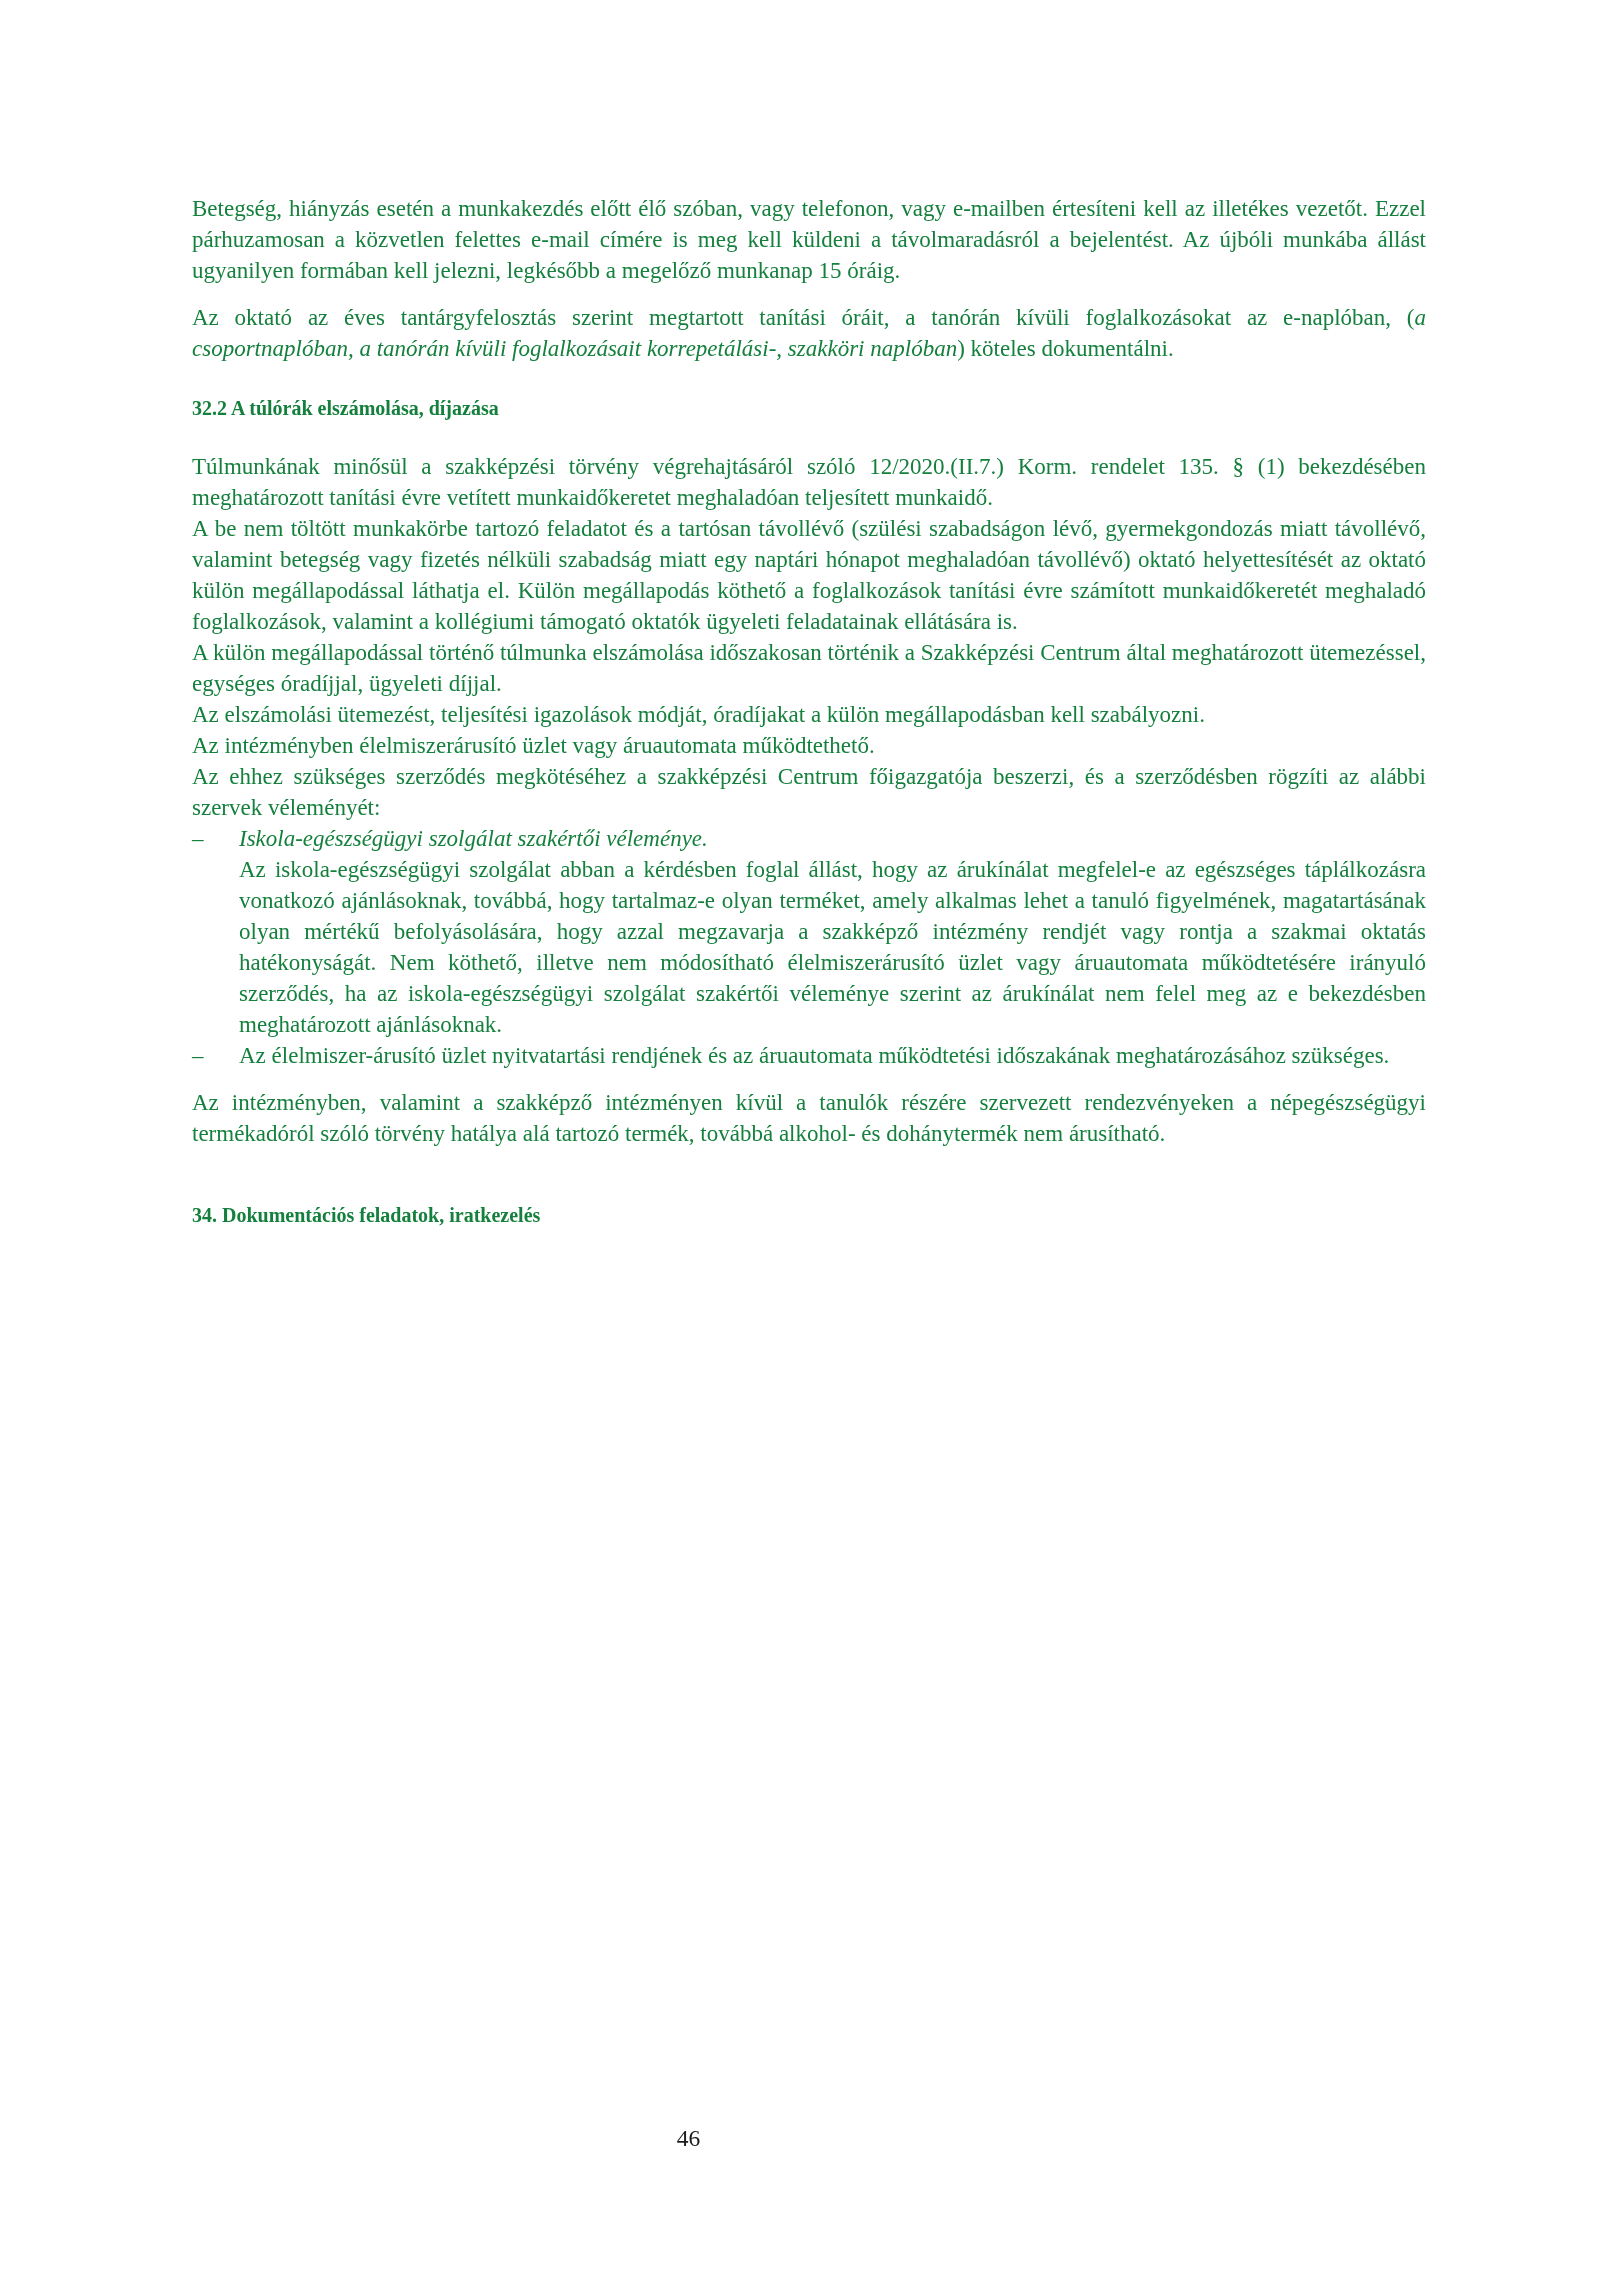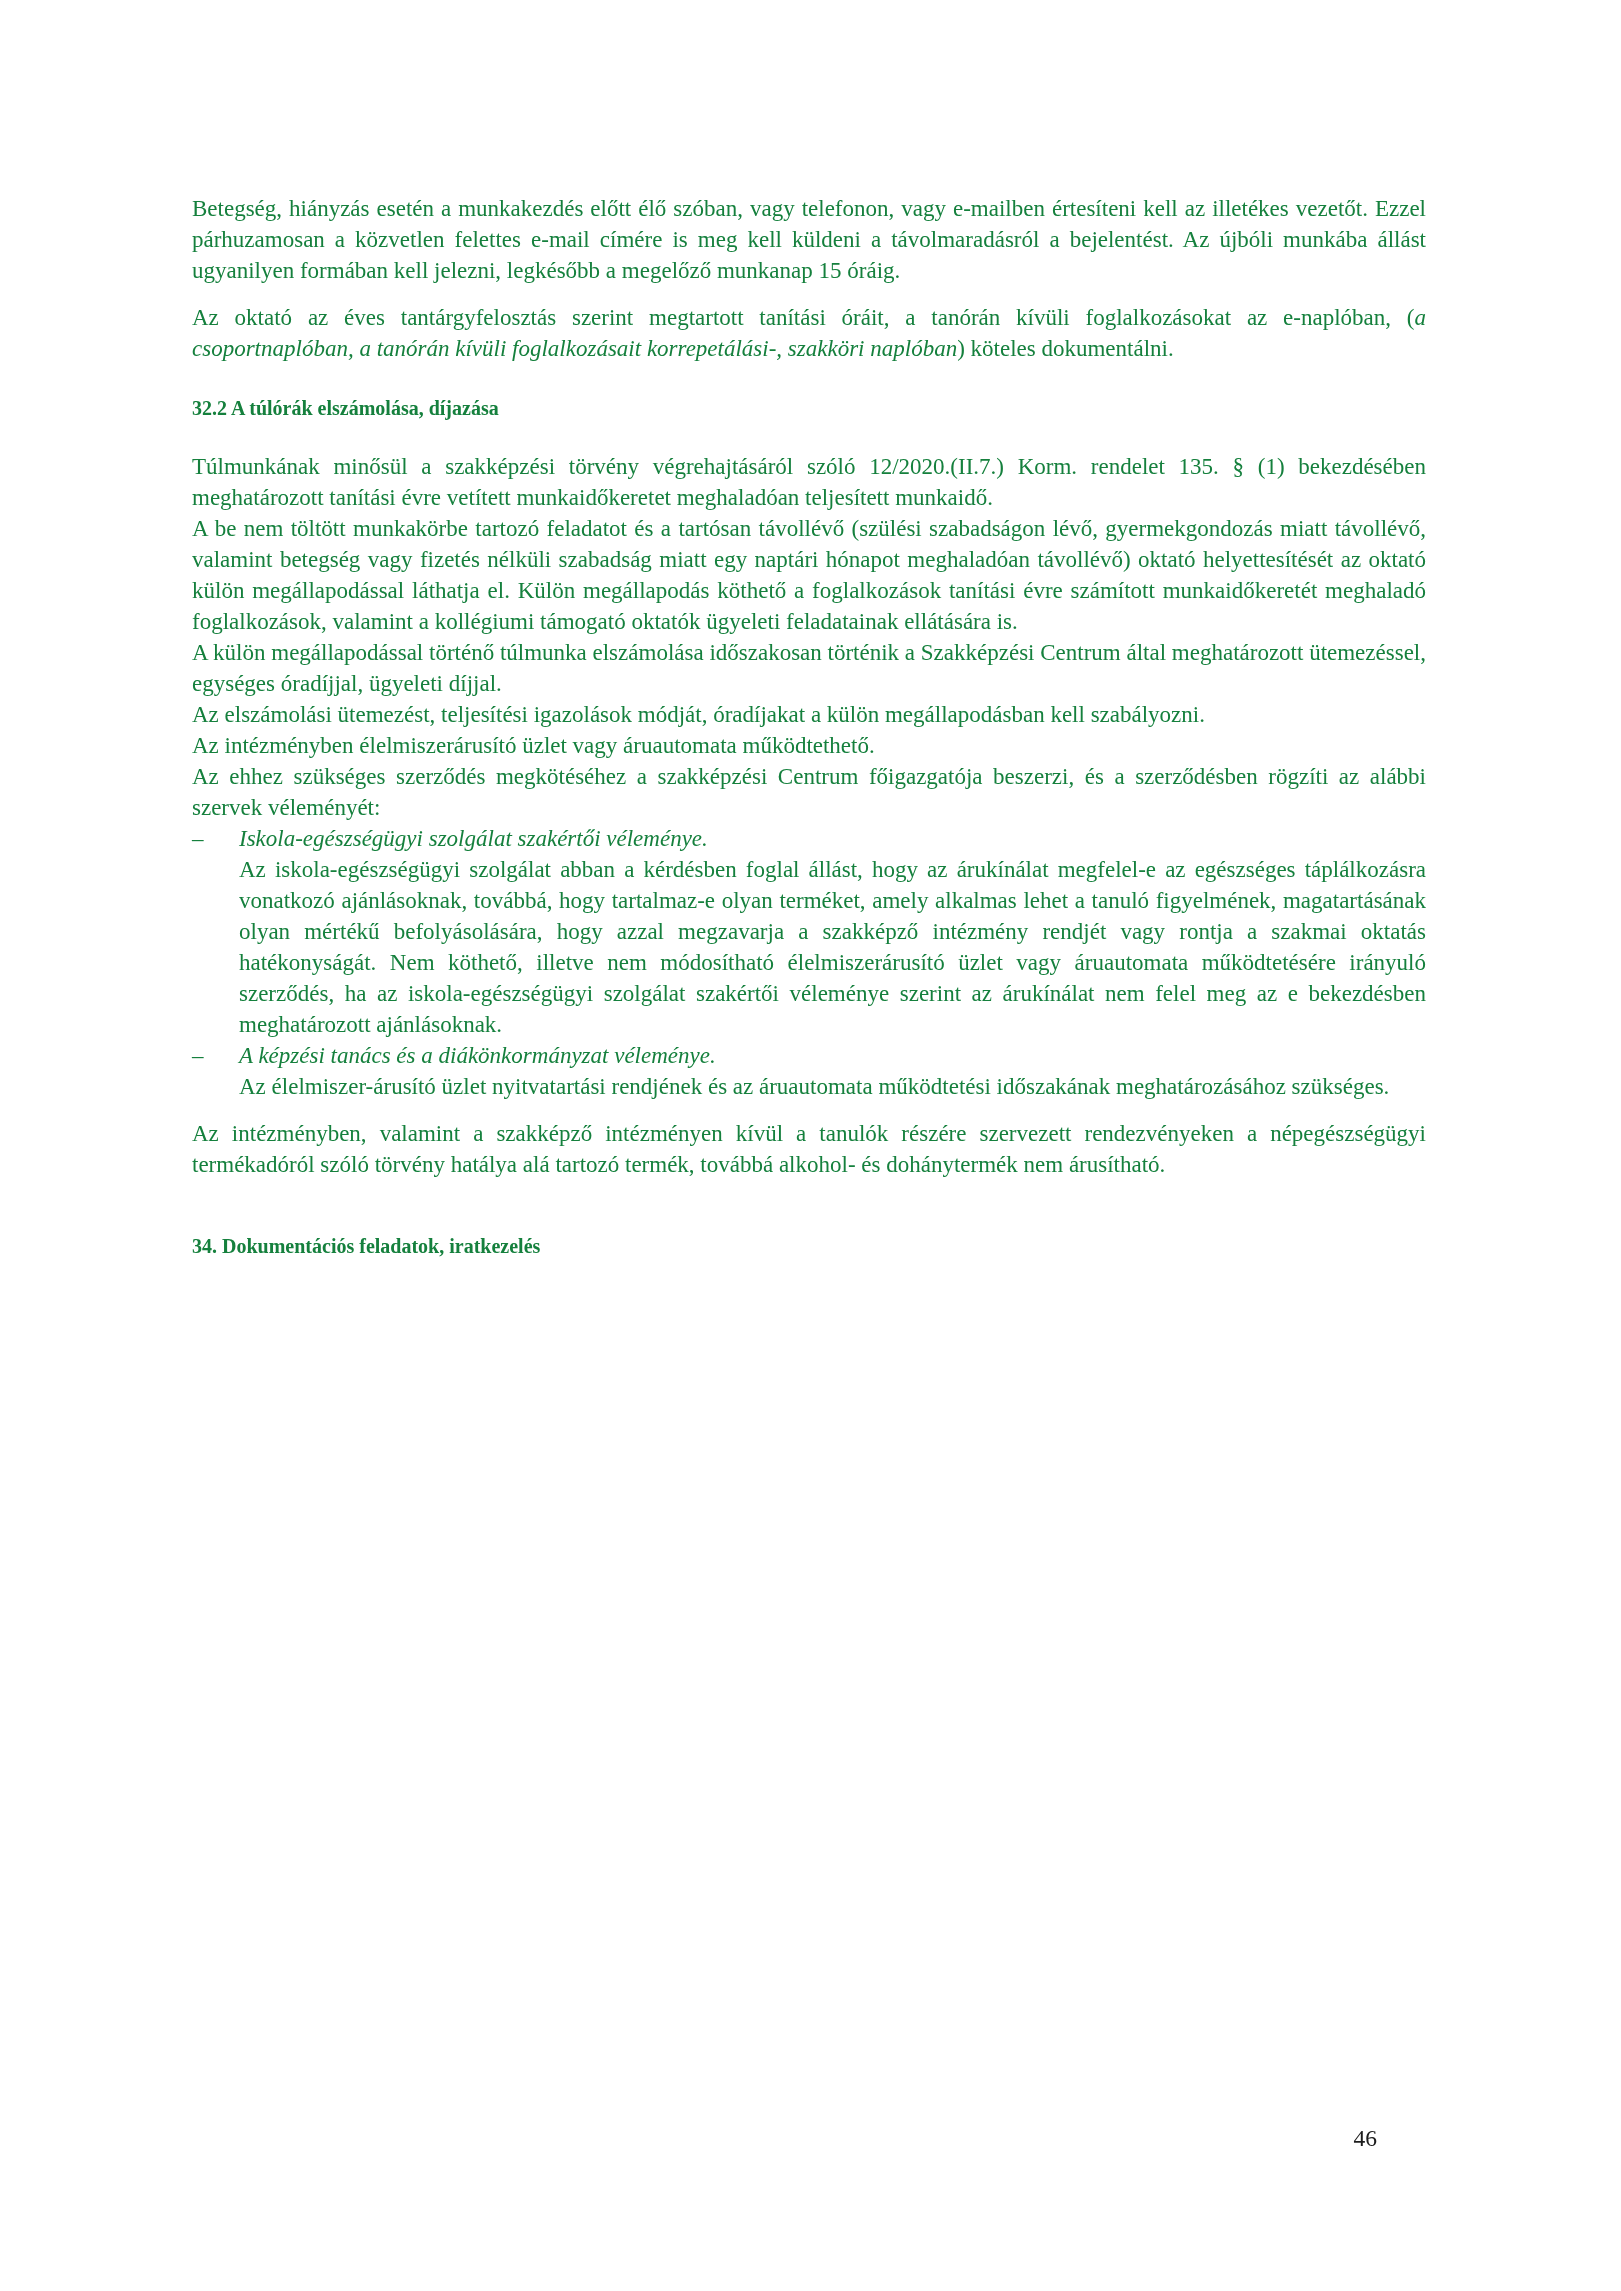--- a/index.html
+++ b/index.html
@@ -18,21 +18,21 @@
   }
   .h-322 { margin-top: 29px; margin-bottom: 27.4px; }
   .h-33 { margin-top: 57px; margin-bottom: 29px; }
   .h-34 { margin-top: 51px; }
   ul.dash { list-style: none; margin: 0; padding: 0; }
   ul.dash li { position: relative; padding-left: 47px; }
   ul.dash li .bullet { position: absolute; left: 0; top: 0; width: 19.6px; text-align: left; }
   ul.dash li p { text-align: justify; }
   .it { font-style: italic; }
   .pagenum {
-    position: absolute; left: 0; width: 1377px; top: 2125px; text-align: right;
+    position: absolute; left: 0; width: 1377px; top: 2125px; text-align: center;
     font-family: "Liberation Serif", "DejaVu Serif", serif; font-size: 23.5px; color: #1c1c1c;
   }
 </style>
 </head>
 <body>
 
 <div class="page">
 
   <p>Betegség, hiányzás esetén a munkakezdés előtt élő szóban, vagy telefonon, vagy e-mailben értesíteni kell az illetékes vezetőt. Ezzel párhuzamosan a közvetlen felettes e-mail címére is meg kell küldeni a távolmaradásról a bejelentést. Az újbóli munkába állást ugyanilyen formában kell jelezni, legkésőbb a megelőző munkanap 15 óráig.</p>
 
@@ -50,21 +50,20 @@
   <p>Az ehhez szükséges szerződés megkötéséhez a szakképzési Centrum főigazgatója beszerzi, és a szerződésben rögzíti az alábbi szervek véleményét:</p>
 
   <ul class="dash">
     <li>
       <span class="bullet">–</span>
       <p class="it">Iskola-egészségügyi szolgálat szakértői véleménye.</p>
       <p>Az iskola-egészségügyi szolgálat abban a kérdésben foglal állást, hogy az árukínálat megfelel-e az egészséges táplálkozásra vonatkozó ajánlásoknak, továbbá, hogy tartalmaz-e olyan terméket, amely alkalmas lehet a tanuló figyelmének, magatartásának olyan mértékű befolyásolására, hogy azzal megzavarja a szakképző intézmény rendjét vagy rontja a szakmai oktatás hatékonyságát. Nem köthető, illetve nem módosítható élelmiszerárusító üzlet vagy áruautomata működtetésére irányuló szerződés, ha az iskola-egészségügyi szolgálat szakértői véleménye szerint az árukínálat nem felel meg az e bekezdésben meghatározott ajánlásoknak.</p>
     </li>
     <li>
       <span class="bullet">–</span>
-      <p class="it">A képzési tanács és a diákönkormányzat véleménye.</p>
       <p>Az élelmiszer-árusító üzlet nyitvatartási rendjének és az áruautomata működtetési időszakának meghatározásához szükséges.</p>
     </li>
   </ul>
 
   <p class="gap-m">Az intézményben, valamint a szakképző intézményen kívül a tanulók részére szervezett rendezvényeken a népegészségügyi termékadóról szóló törvény hatálya alá tartozó termék, továbbá alkohol- és dohánytermék nem árusítható.</p>
 
   <h2 class="h-34">34. Dokumentációs feladatok, iratkezelés</h2>
 </div>
 
 <div class="pagenum">46</div>

